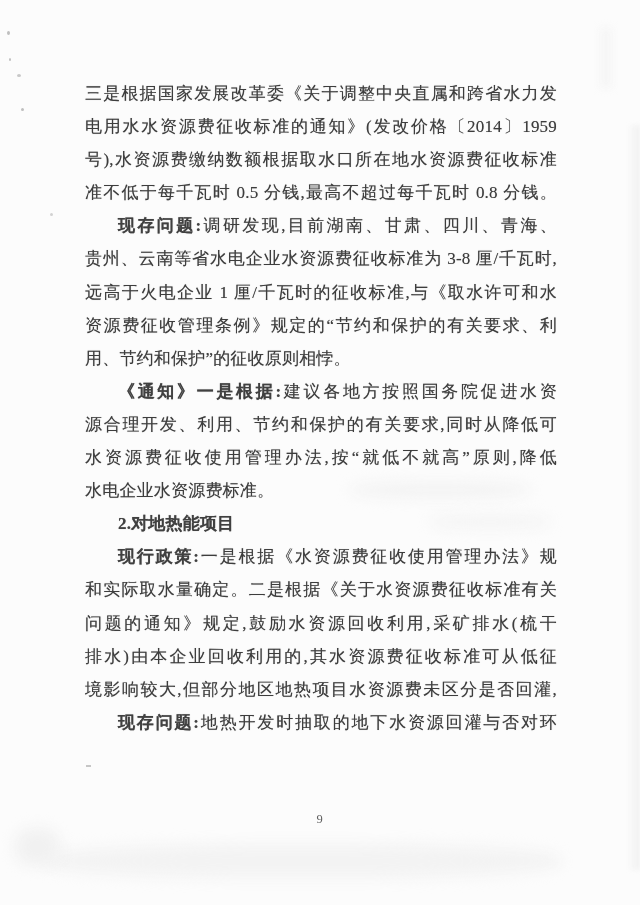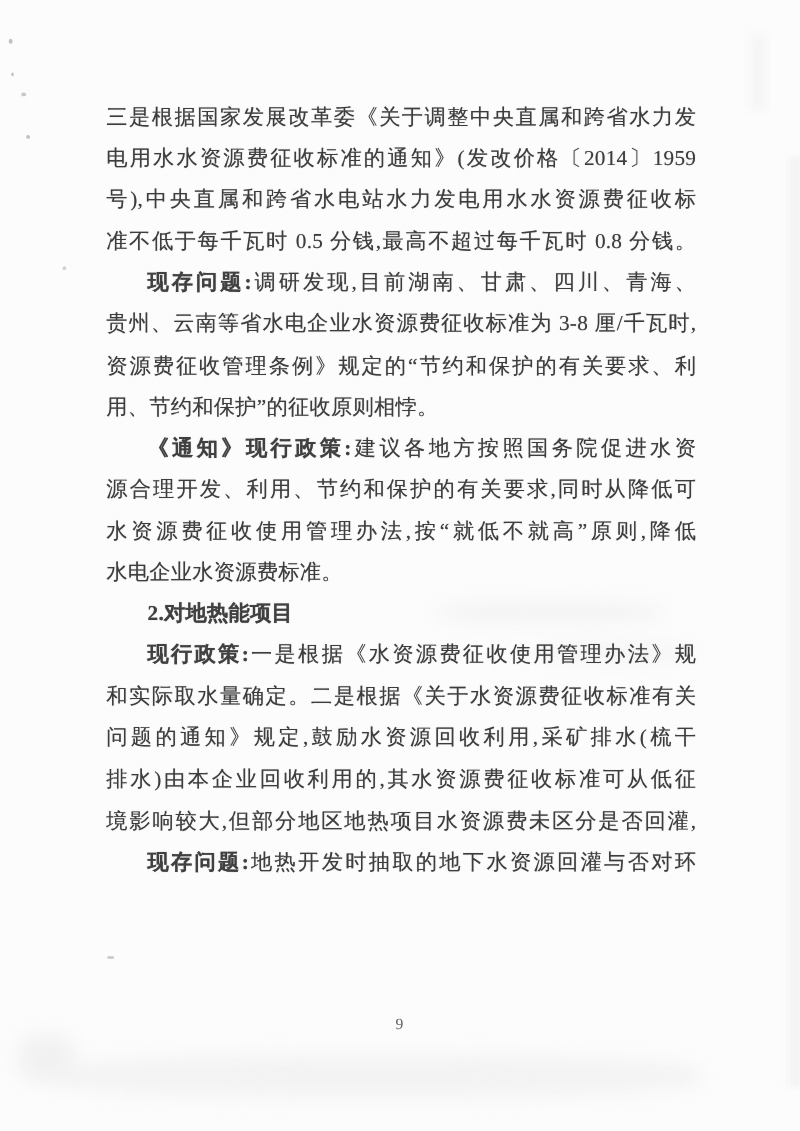--- a/index.html
+++ b/index.html
@@ -84,27 +84,28 @@
   <div class="artifact smudge sm-bottomband"></div>
   <div class="artifact smudge sm-bottomleft"></div>
   <div class="artifact smudge sm-right1"></div>
   <div class="artifact smudge sm-right2"></div>
   <div class="artifact streak-right"></div>
   <div class="artifact streak-top"></div>
 
   <div class="textcol">
     <div class="ln j"><span class="b"></span><span>三是根据国家发展改革委《关于调整中央直属和跨省水力发</span></div>
     <div class="ln j"><span class="b"></span><span>电用水水资源费征收标准的通知》(发改价格〔2014〕1959</span></div>
-    <div class="ln j"><span class="b"></span><span>号),中央直属和跨省水电站水力发电用水水资源费征收标</span></div>
+    <div class="ln j"><span class="b"></span><span>号),水资源费缴纳数额根据取水口所在地水资源费征收标准</span></div>
     <div class="ln j"><span class="b"></span><span>准不低于每千瓦时 0.5 分钱,最高不超过每千瓦时 0.8 分钱。</span></div>
     <div class="ln j ind"><span class="b">现存问题:</span><span>调研发现,目前湖南、甘肃、四川、青海、</span></div>
     <div class="ln j"><span class="b"></span><span>贵州、云南等省水电企业水资源费征收标准为 3-8 厘/千瓦时,</span></div>
+    <div class="ln j"><span class="b"></span><span>远高于火电企业 1 厘/千瓦时的征收标准,与《取水许可和水</span></div>
     <div class="ln j"><span class="b"></span><span>资源费征收管理条例》规定的“节约和保护的有关要求、利</span></div>
     <div class="ln"><span class="b"></span><span>用、节约和保护”的征收原则相悖。</span></div>
-    <div class="ln j ind"><span class="b">《通知》现行政策:</span><span>建议各地方按照国务院促进水资</span></div>
+    <div class="ln j ind"><span class="b">《通知》一是根据:</span><span>建议各地方按照国务院促进水资</span></div>
     <div class="ln j"><span class="b"></span><span>源合理开发、利用、节约和保护的有关要求,同时从降低可</span></div>
     <div class="ln j"><span class="b"></span><span>水资源费征收使用管理办法,按“就低不就高”原则,降低</span></div>
     <div class="ln"><span class="b"></span><span>水电企业水资源费标准。</span></div>
     <div class="ln ind"><span class="b">2.对地热能项目</span><span></span></div>
     <div class="ln j ind"><span class="b">现行政策:</span><span>一是根据《水资源费征收使用管理办法》规</span></div>
     <div class="ln j"><span class="b"></span><span>和实际取水量确定。二是根据《关于水资源费征收标准有关</span></div>
     <div class="ln j"><span class="b"></span><span>问题的通知》规定,鼓励水资源回收利用,采矿排水(梳干</span></div>
     <div class="ln j"><span class="b"></span><span>排水)由本企业回收利用的,其水资源费征收标准可从低征</span></div>
     <div class="ln j"><span class="b"></span><span>境影响较大,但部分地区地热项目水资源费未区分是否回灌,</span></div>
     <div class="ln j ind"><span class="b">现存问题:</span><span>地热开发时抽取的地下水资源回灌与否对环</span></div>

